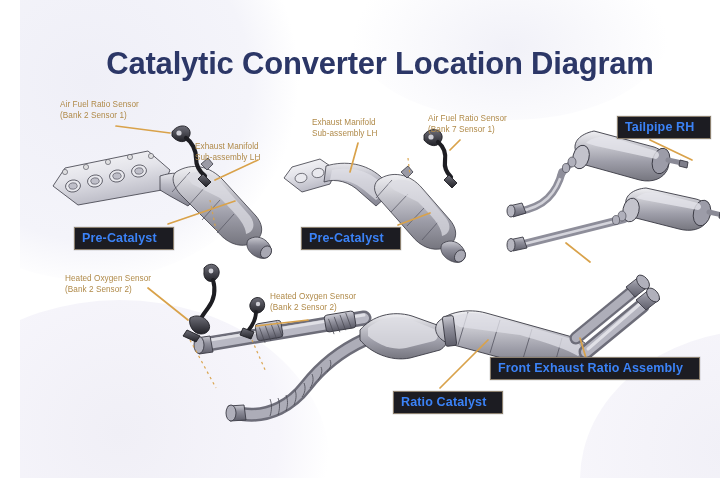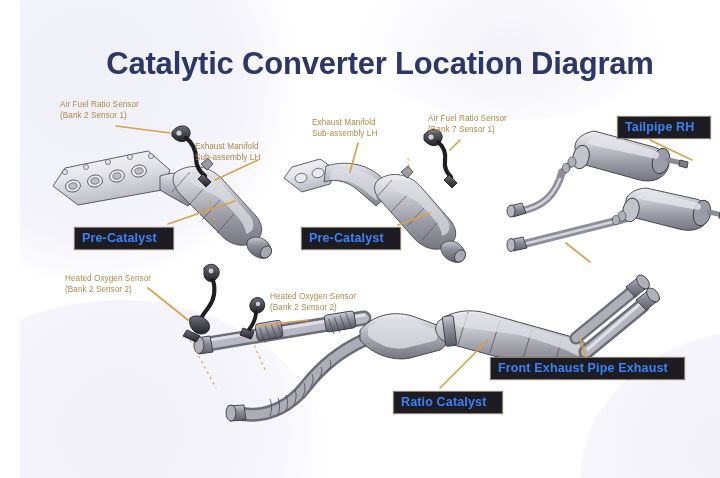--- a/index.html
+++ b/index.html
@@ -443,17 +443,17 @@
     <span class="l2">(Bank 2 Sensor 2)</span>
   </div>
 
   <div class="boxlabel" style="left:54px; top:227px;">Pre-Catalyst</div>
 
   <div class="boxlabel" style="left:281px; top:227px;">Pre-Catalyst</div>
 
   <div class="boxlabel" style="left:597px; top:116px;">Tailpipe RH</div>
 
 
-  <div class="boxlabel" style="left:470px; top:357px;">Front Exhaust Pipe Exhaust</div>
+  <div class="boxlabel" style="left:470px; top:357px;">Front Exhaust Ratio Assembly</div>
 
   <div class="boxlabel" style="left:373px; top:391px;">Ratio Catalyst</div>
 
 </div>
 
 </body></html>

